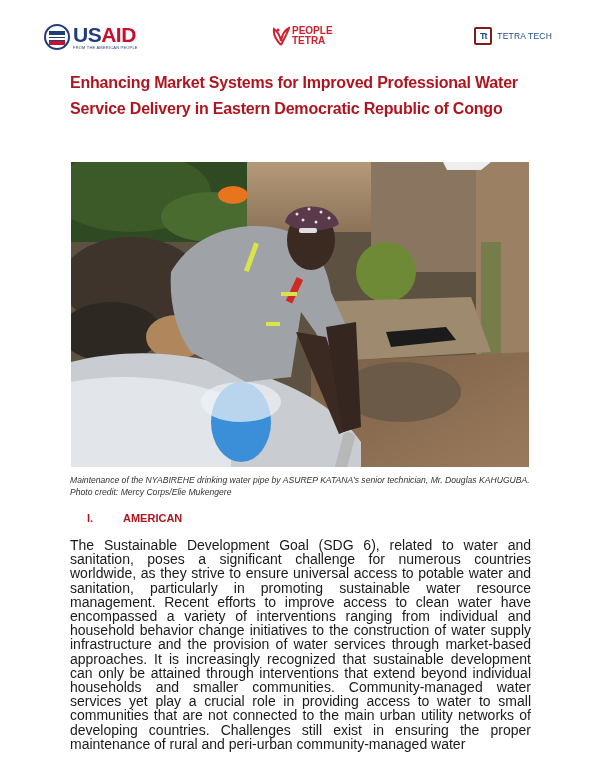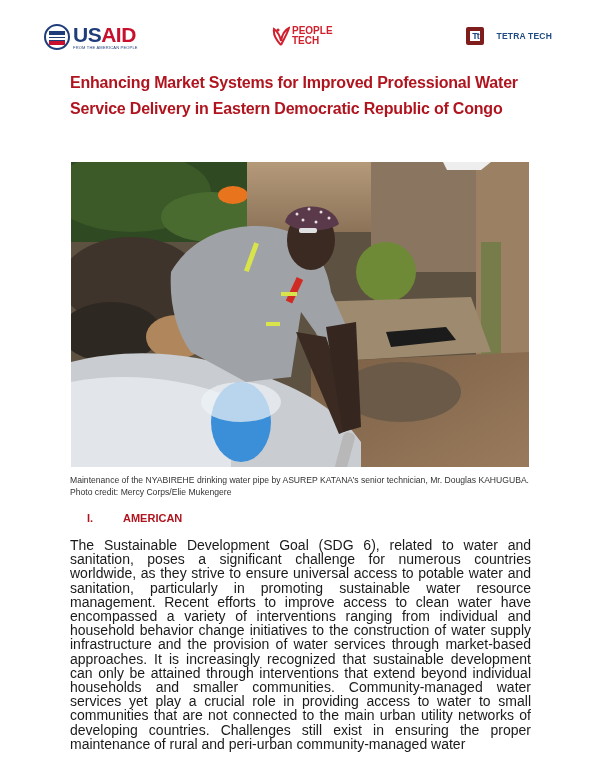--- a/index.html
+++ b/index.html
@@ -21,37 +21,37 @@
   .usaid-word .us { color: #1f3d7a; }
   .usaid-word .aid { color: #c8102e; }
   .usaid-tag { font-size: 4px; color: #1f3d7a; letter-spacing: 0.2px; margin-top: 1px; }
 
   .mercy { position: absolute; left: 228px; top: 2px; display: flex; align-items: center; }
   .mercy-mark { width: 18px; height: 20px; position: relative; }
   .mercy-mark svg { display: block; }
   .mercy-text { color: #d0202e; font-weight: bold; font-size: 10px; line-height: 10px; margin-left: 2px; }
 
   .tetra { position: absolute; right: 0; top: 3px; display: flex; align-items: center; }
-  .tetra-box { width: 18px; height: 18px; border: 4px solid #7f1d1d; border-radius: 2px;
+  .tetra-box { width: 18px; height: 18px; border: 2px solid #7f1d1d; border-radius: 2px;
                box-sizing: border-box; color: #1f4a82; font-weight: bold; font-size: 9px;
                display: flex; align-items: center; justify-content: center; letter-spacing: -1px; }
-  .tetra-text { color: #1f4a82; font-weight: bold; font-size: 8.5px; margin-left: 12px; letter-spacing: 0.2px; text-align: center; }
+  .tetra-text { color: #1f4a82; font-weight: normal; font-size: 8.5px; margin-left: 5px; letter-spacing: 0.2px; text-align: center; }
 
   
   .title { position: absolute; left: 70px; top: 70px; width: 470px; margin: 0;
            color: #b0151f; font-weight: bold; font-size: 16px; line-height: 26px; letter-spacing: -0.2px; }
 
   
   .photo { position: absolute; left: 71px; top: 162px; width: 458px; height: 305px; overflow: hidden;
            background: #6b5a45; }
   .photo svg { display: block; }
 
   
   .caption { position: absolute; left: 70px; top: 475px; width: 462px; margin: 0;
-             font-size: 8.6px; line-height: 11.5px; color: #333333; }
+             font-style: italic; font-size: 8.6px; line-height: 11.5px; color: #333333; }
 
   
   .section { position: absolute; left: 87px; top: 512px; display: flex; align-items: baseline;
              color: #b0151f; font-weight: bold; font-size: 11px; }
   .section .num { width: 36px; }
 
   
   .body-text { position: absolute; left: 70px; top: 538px; width: 461px; margin: 0;
                font-size: 14px; line-height: 14.2px; text-align: justify; color: #1a1a1a; }
 </style>
@@ -76,21 +76,21 @@
     <div class="mercy">
       <div class="mercy-mark">
         <svg width="18" height="20" viewBox="0 0 18 20">
           <path d="M9 19 C4 14 1 9 2 3 C6 6 8 10 9 15" fill="none" stroke="#d0202e" stroke-width="2"></path>
           <path d="M9 19 C12 13 15 8 17 2 C13 4 10 9 9 15" fill="none" stroke="#d0202e" stroke-width="2"></path>
           <circle cx="6" cy="4" r="1.6" fill="#d0202e"></circle>
         </svg>
       </div>
       <div class="mercy-text">
         <div>PEOPLE</div>
-        <div>TECH</div>
+        <div>TETRA</div>
       </div>
     </div>
 
     <div class="tetra">
       <div class="tetra-box">Tt</div>
       <div class="tetra-text">TETRA TECH</div>
     </div>
   </div>
 
   <h1 class="title">Enhancing Market Systems for Improved Professional Water Service Delivery in Eastern Democratic Republic of Congo</h1>

